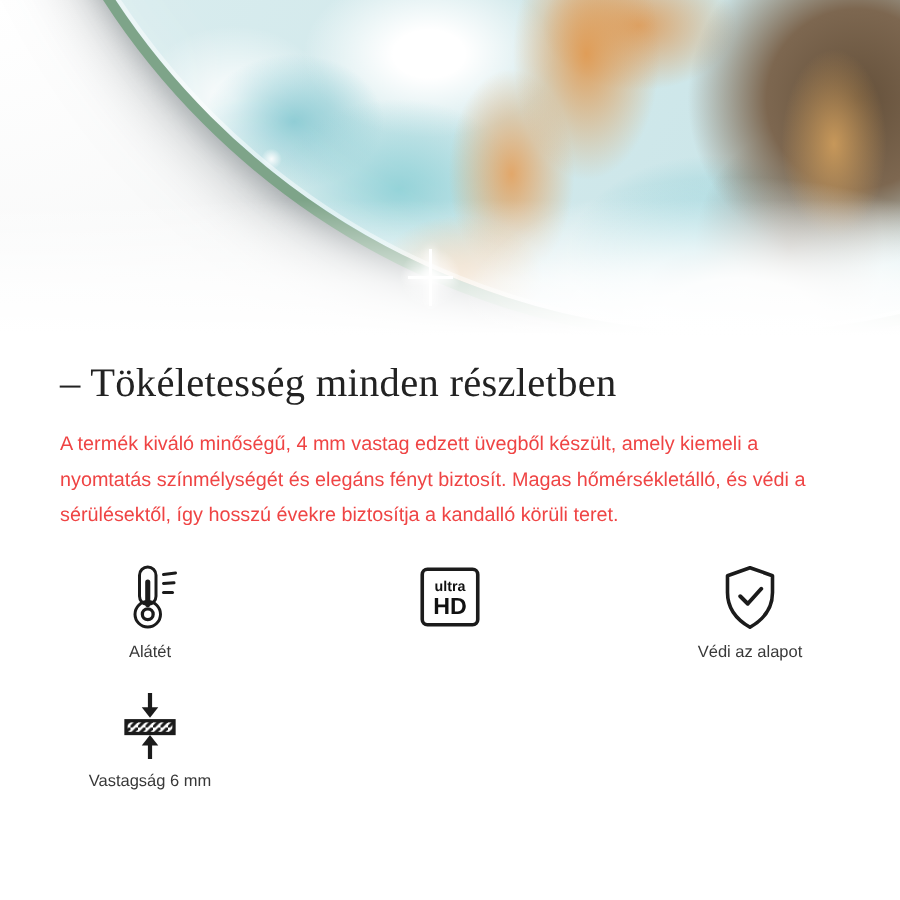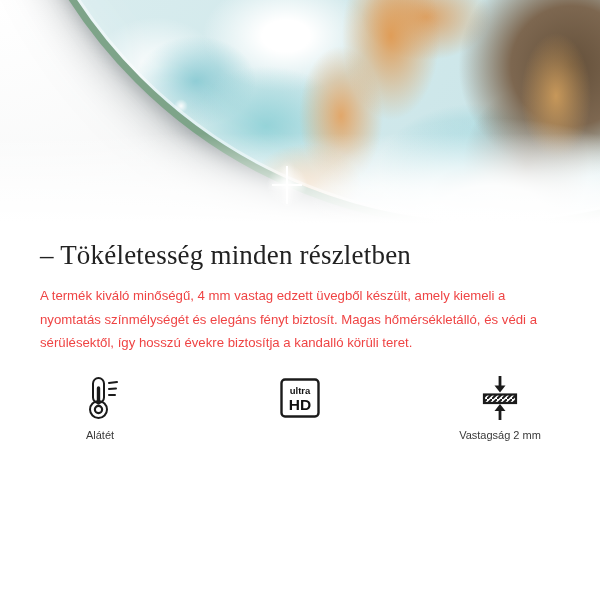--- a/index.html
+++ b/index.html
@@ -153,34 +153,43 @@
   <div class="feature">
     <div class="icon-wrap">
       <svg width="44" height="44" viewBox="0 0 44 44">
         <rect class="ic" x="3.5" y="3.5" width="37" height="37" rx="3.5" stroke-width="2.4"></rect>
         <text class="badge-small" x="22" y="18" text-anchor="middle">ultra</text>
         <text class="badge-big" x="22" y="33.5" text-anchor="middle">HD</text>
       </svg>
     </div>
   </div>
 
+  <div class="feature">
+    <div class="icon-wrap">
+      <svg width="44" height="46" viewBox="0 0 44 46">
+        <path class="ic" stroke-width="2.4" stroke-linejoin="round" d="M22 3.5 L37 8.8 V20 C37 30.5 30.8 38.2 22 43.2 C13.2 38.2 7 30.5 7 20 V8.8 Z"></path>
+        <path class="ic" stroke-width="2.6" stroke-linecap="round" stroke-linejoin="round" d="M15.5 22.5 L20.5 27.5 L29.5 17.5"></path>
+      </svg>
+    </div>
+    <div class="feature-label">Védi az alapot</div>
+  </div>
 
 
 
   <div class="feature">
     <div class="icon-wrap">
       <svg width="46" height="48" viewBox="0 0 46 48">
         <defs>
           <pattern id="hatch" width="5" height="5" patternUnits="userSpaceOnUse">
             <path d="M-1 6 L6 -1" stroke="#1b1b1b" stroke-width="2" fill="none"></path>
           </pattern>
         </defs>
         <line class="ic" x1="23" y1="2" x2="23" y2="12" stroke-width="2.8"></line>
         <polygon points="17.5,11.5 28.5,11.5 23,18.5" fill="#1b1b1b"></polygon>
         <rect x="7" y="20.5" width="32" height="8.5" fill="url(#hatch)" stroke="#1b1b1b" stroke-width="2.2"></rect>
         <line class="ic" x1="23" y1="46" x2="23" y2="36" stroke-width="2.8"></line>
         <polygon points="17.5,37 28.5,37 23,30" fill="#1b1b1b"></polygon>
       </svg>
     </div>
-    <div class="feature-label">Vastagság 2 mm</div>
+    <div class="feature-label">Vastagság 6 mm</div>
   </div>
 
 </div>
 
 </body></html>

